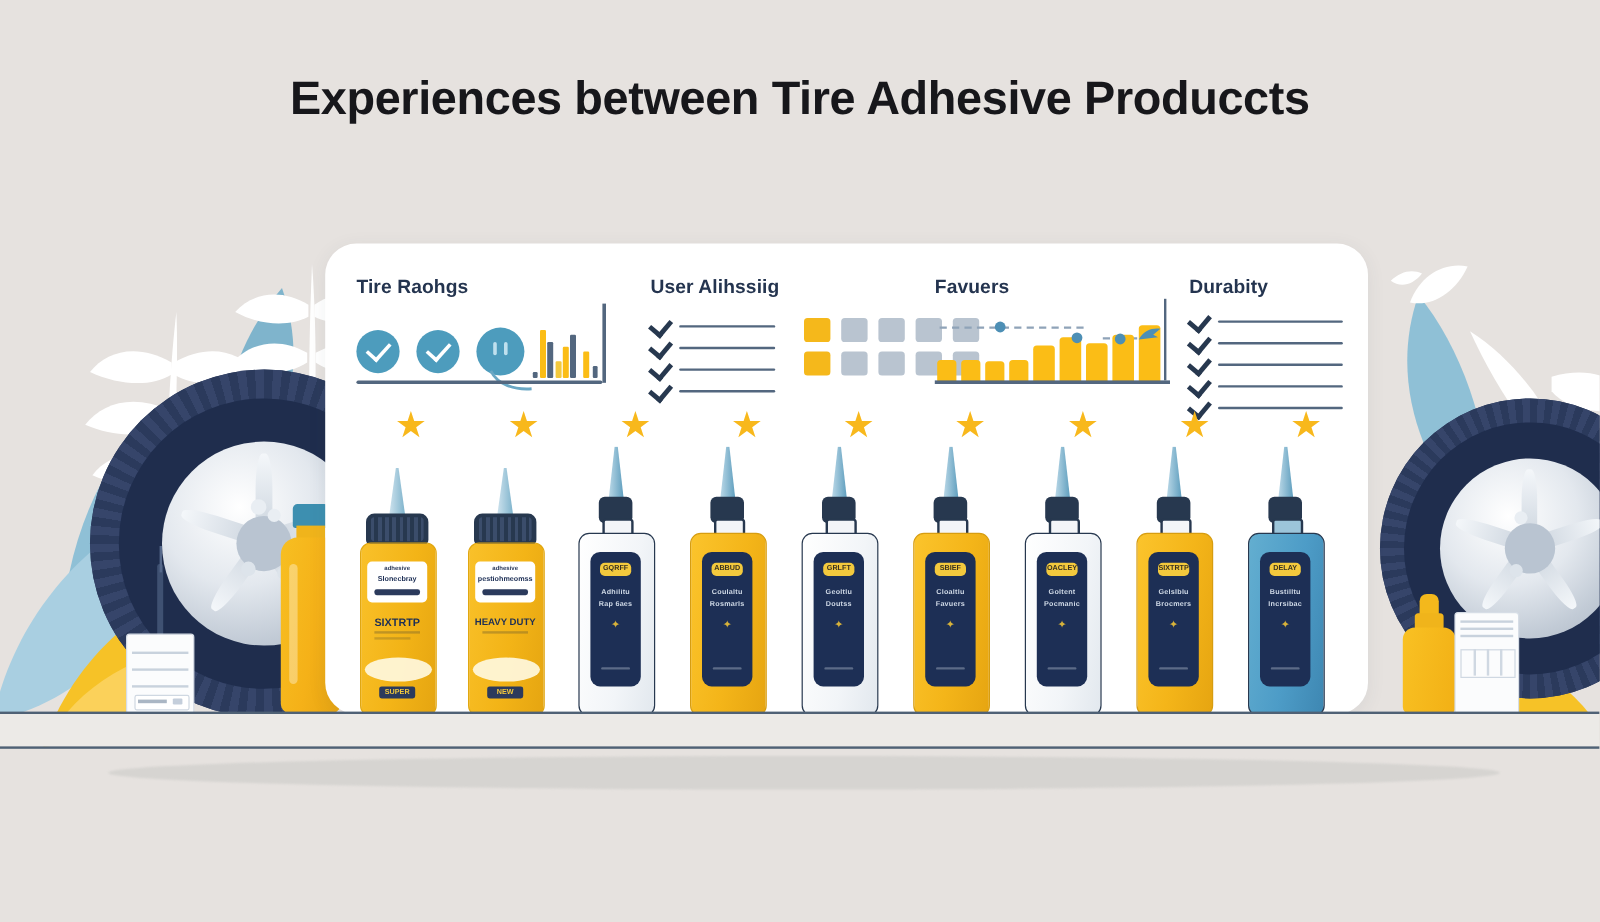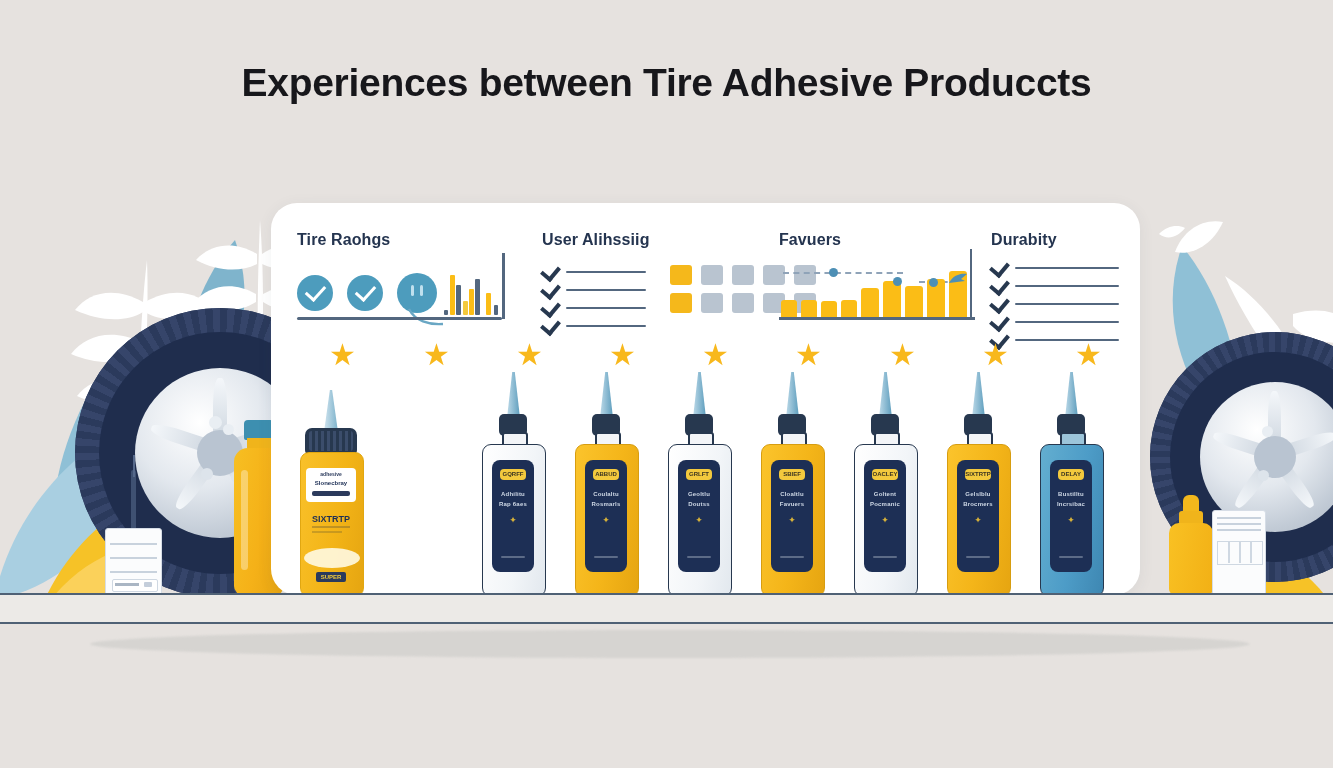--- a/index.html
+++ b/index.html
@@ -431,20 +431,37 @@
       <div style="position:absolute;left:6px;top:23px;width:38px;height:5px;background:#2b3a5c;border-radius:2px;"></div>
     </div>
     <div class="sb-t" style="top:124px;font-size:9px;color:#1d2f55;">SIXTRTP</div>
     <div style="position:absolute;left:12px;top:136px;width:38px;height:2px;background:#8a7029;opacity:.5;"></div>
     <div style="position:absolute;left:12px;top:141px;width:30px;height:2px;background:#8a7029;opacity:.4;"></div>
     <div class="sb-swoosh" style="left:4px;top:158px;width:56px;height:20px;background:#fff9e2;opacity:.9;"></div>
     <div style="position:absolute;left:16px;top:182px;width:30px;height:10px;background:#2b3a5c;border-radius:2px;"></div>
     <div class="sb-t" style="top:184px;color:#f3c93d;font-size:6px;">SUPER</div>
   </div>
 
+  <div class="bottle" style="left:390px;top:390px;width:62px;height:205px;">
+    <div class="b-tip" style="left:24px;top:0;width:14px;height:42px;clip-path:polygon(42% 0,58% 0,100% 100%,0 100%);background:linear-gradient(90deg,#cfe3ee,#7cb2cb);border-radius:3px;"></div>
+    <div class="b-cap" style="left:5px;top:38px;width:52px;height:26px;border-radius:7px 7px 4px 4px;">
+      <div class="b-cap-ribs"></div>
+    </div>
+    <div class="b-body" style="top:62px;height:143px;background:linear-gradient(100deg,#f9c12a 0%,#f3b417 55%,#e5a511 100%);border:1.5px solid #e1a711;"></div>
+    <div class="sb-label" style="left:6px;top:78px;width:50px;height:34px;">
+      <div class="sb-t" style="top:3px;">adhesive</div>
+      <div class="sb-t" style="top:12px;font-size:6px;color:#1d2f55;">pestiohmeomss</div>
+      <div style="position:absolute;left:6px;top:23px;width:38px;height:5px;background:#2b3a5c;border-radius:2px;"></div>
+    </div>
+    <div class="sb-t" style="top:124px;font-size:8px;color:#1d2f55;">HEAVY DUTY</div>
+    <div style="position:absolute;left:12px;top:136px;width:38px;height:2px;background:#8a7029;opacity:.5;"></div>
+    <div class="sb-swoosh" style="left:4px;top:158px;width:56px;height:20px;background:#fff9e2;opacity:.9;"></div>
+    <div style="position:absolute;left:16px;top:182px;width:30px;height:10px;background:#2b3a5c;border-radius:2px;"></div>
+    <div class="sb-t" style="top:184px;color:#f3c93d;font-size:6px;">NEW</div>
+  </div>
 
   <div class="bottle" style="left:482px;top:372px;width:62px;height:223px;">
     <div class="b-tip" style="left:25px;top:0;width:13px;height:46px;clip-path:polygon(40% 0,60% 0,100% 100%,0 100%);background:linear-gradient(90deg,#bcd9e8,#5d9dbd);border-radius:3px;"></div>
     <div class="b-cap" style="left:17px;top:42px;width:28px;height:22px;border-radius:5px;"></div>
     <div class="b-neck" style="left:20px;top:60px;width:22px;height:16px;"></div>
     <div class="b-body" style="top:72px;height:151px;background:linear-gradient(100deg,#ffffff 0%,#f2f5f8 60%,#e2e8ee 100%);border:1.8px solid #27384f;border-radius:9px;"></div>
     <div class="b-label" style="left:10px;top:88px;width:42px;height:112px;">
       <div class="b-badge" style="left:8px;top:9px;width:26px;height:11px;">
         <div class="b-badge-txt">GQRFF</div>
       </div>

